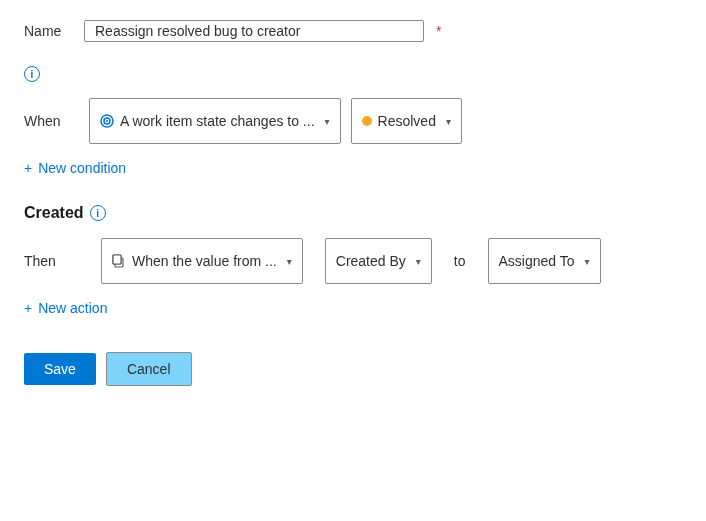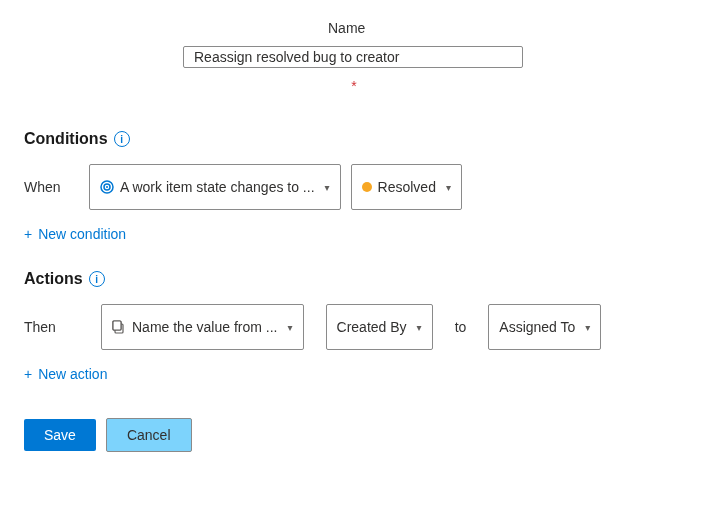--- a/index.html
+++ b/index.html
@@ -40,23 +40,22 @@
       justify-content: center;
       font-weight: 700;
       cursor: pointer;
       flex-shrink: 0;
     }
 
     
     .name-section {
       display: flex;
       align-items: center;
-      margin-bottom: 36px;
+      margin-bottom: 24px;
       gap: 10px;
-      flex-direction: column;
     }
 
     .name-label {
       font-size: 14px;
       color: #333;
       width: 50px;
       flex-shrink: 0;
     }
 
     .name-input {
@@ -197,21 +196,20 @@
 <body>
 
 <div class="name-section">
   <span class="name-label">Name</span>
   <input type="text" class="name-input" value="Reassign resolved bug to creator" style="">
   <span class="required-star">*</span>
 </div>
 
 <div class="section">
   <div class="section-title">
-    <span>Conditions</span>
     <span class="info-icon">i</span>
   </div>
 
   <div class="condition-row">
     <span class="when-label">When</span>
 
     <button class="dropdown-btn">
 
       <svg width="14" height="14" viewBox="0 0 14 14" fill="none" xmlns="http://www.w3.org/2000/svg">
         <circle cx="7" cy="7" r="6" stroke="#0078d4" stroke-width="1.5" fill="none"></circle>
@@ -230,35 +228,35 @@
   </div>
 
   <button class="new-link">
     <span class="plus-icon">+</span>
     <span>New condition</span>
   </button>
 </div>
 
 <div class="section">
   <div class="section-title">
-    <span>Actions</span>
+    <span>Created</span>
     <span class="info-icon">i</span>
   </div>
 
   <div class="action-row">
     <span class="then-label">Then</span>
 
     <button class="dropdown-btn">
 
       <svg width="14" height="14" viewBox="0 0 14 14" fill="none" xmlns="http://www.w3.org/2000/svg">
         <rect x="3" y="4" width="8" height="9" rx="1" stroke="#605e5c" stroke-width="1.2" fill="none"></rect>
         <rect x="1" y="1" width="8" height="9" rx="1" stroke="#605e5c" stroke-width="1.2" fill="white"></rect>
         <rect x="1" y="1" width="8" height="9" rx="1" fill="white" stroke="#605e5c" stroke-width="1.2"></rect>
       </svg>
-      <span>Name the value from ...</span>
+      <span>When the value from ...</span>
       <span class="dropdown-arrow">▾</span>
     </button>
 
     <button class="dropdown-btn">
       <span>Created By</span>
       <span class="dropdown-arrow">▾</span>
     </button>
 
     <span class="to-text">to</span>
 

